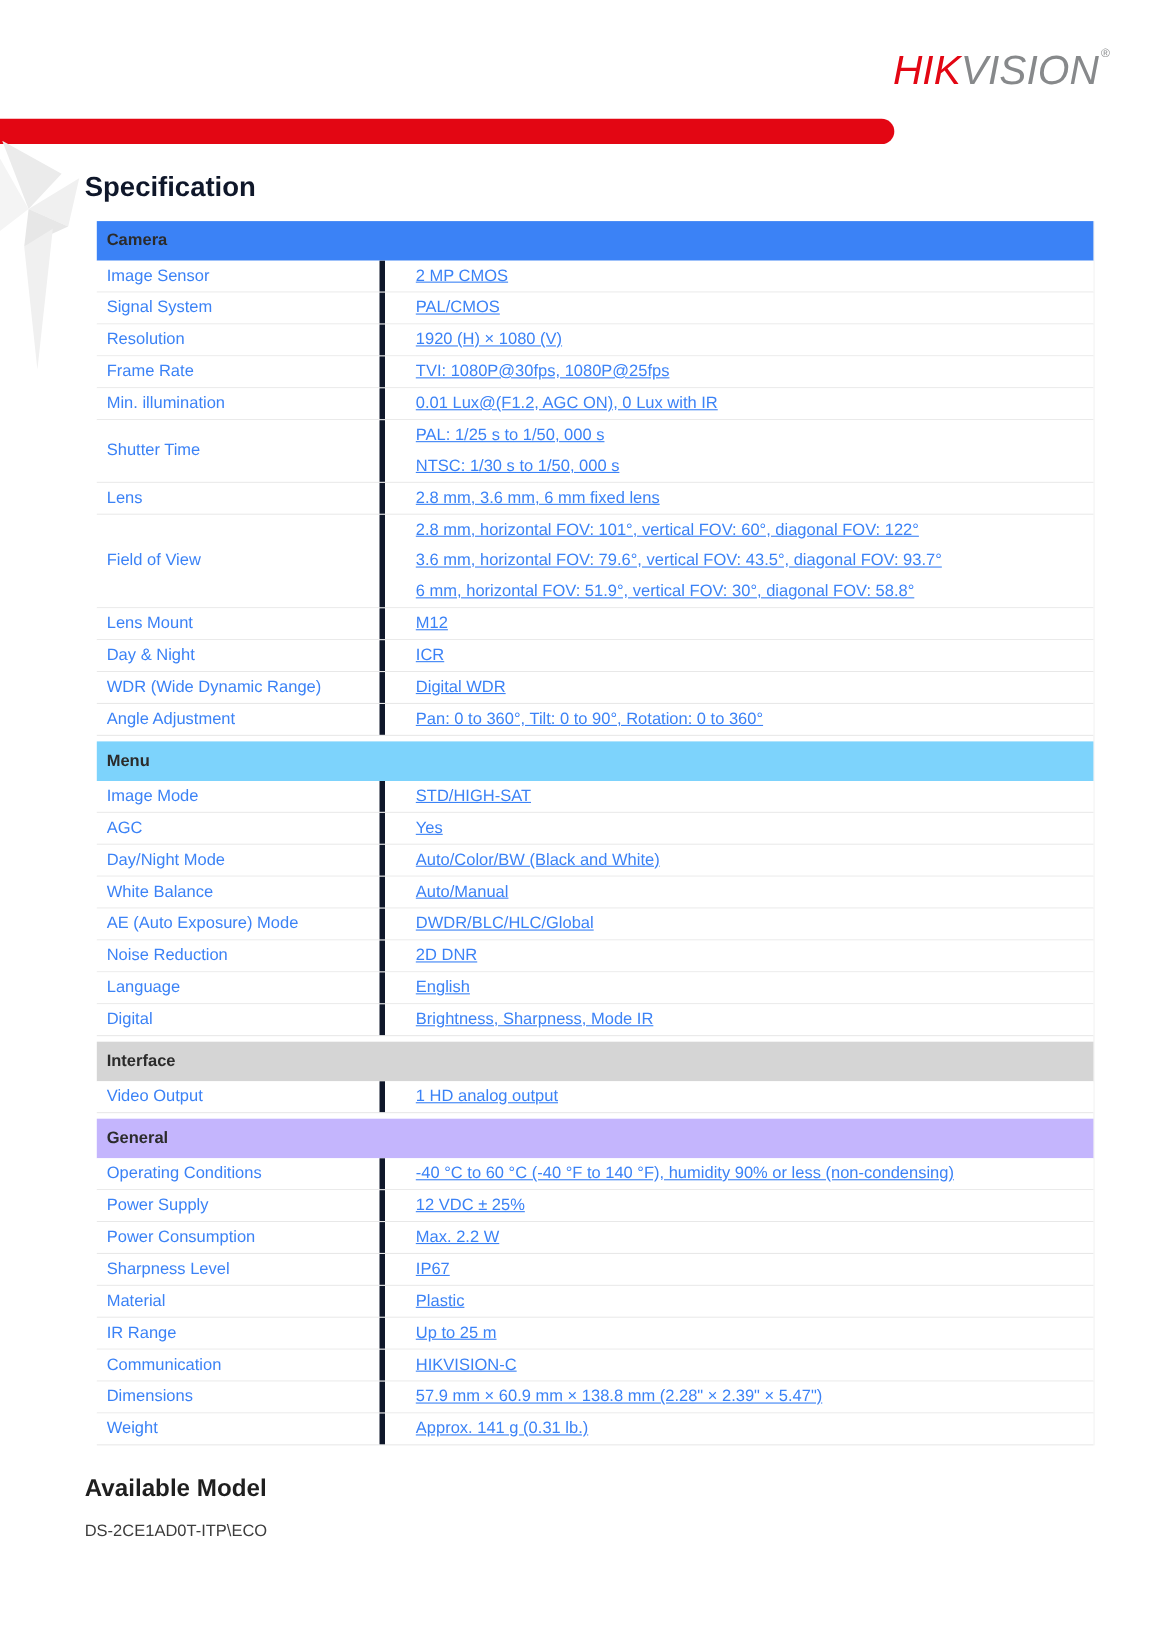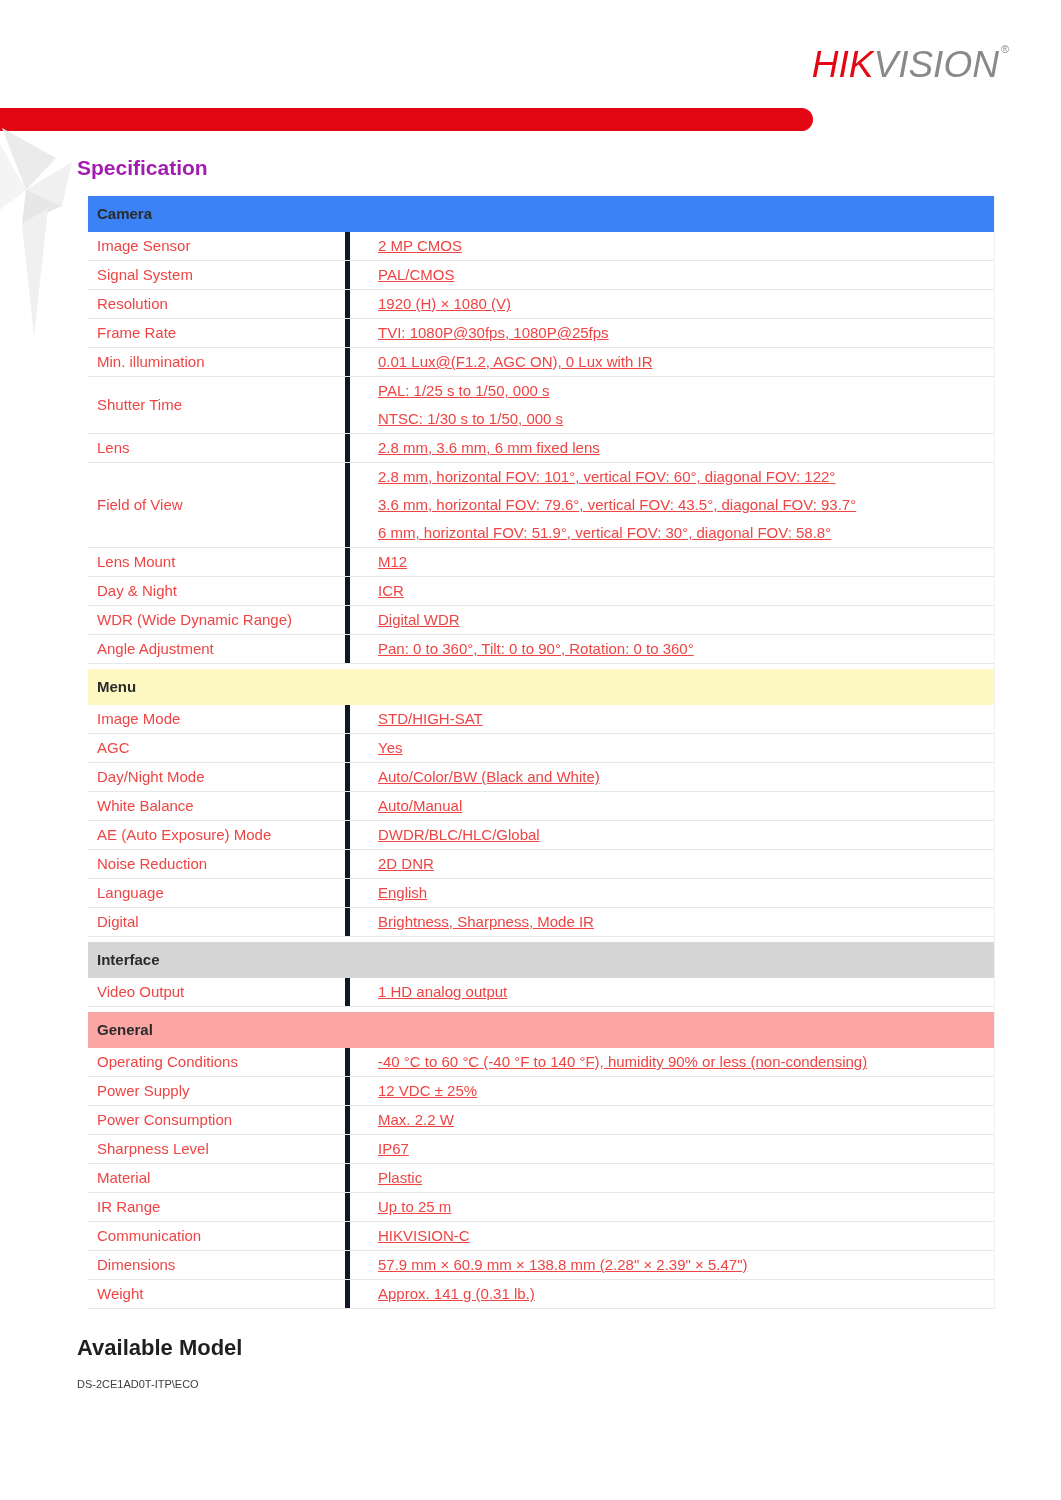--- a/index.html
+++ b/index.html
@@ -50,23 +50,23 @@
     position: absolute;
     top: 128px;
     left: 0;
   }
 
   
   .content { position: absolute; top: 156px; left: 0; width: 1061px; }
 
   .spec-heading {
     margin-left: 77px;
-    font-size: 21px;
+    font-size: 25px;
     font-weight: bold;
-    color: #a21caf;
+    color: #0f172a;
   }
 
   .spec-table {
     margin: 16px 0 0 88px;
     width: 907px;
     border-right: 1px solid #f0f0f0;
   }
   .section-header {
     background: #d5d5d5;
     height: 36px;
@@ -77,21 +77,21 @@
     color: #2b2b2b;
   }
   .section-header + .section-header,
   .spec-row + .section-header { margin-top: 5px; }
   .spec-row {
     display: flex;
     align-items: center;
     border-bottom: 1px solid #e8e8e8;
     background: #ffffff;
   }
-  .spec-row .cell { font-size: 15px; color: #ef4444; }
+  .spec-row .cell { font-size: 15px; color: #3b82f6; }
   .spec-row .label {
     width: 257px;
     flex: 0 0 257px;
     padding: 0 6px 0 9px;
     line-height: 28px;
     align-self: center;
   }
   .spec-row .value {
     flex: 1;
     border-left: 5px solid #0f172a;
@@ -105,21 +105,21 @@
   .value-line { line-height: 28px; }
 
   .model-heading {
     margin: 26px 0 0 77px;
     font-size: 22px;
     font-weight: bold;
     color: #1f1f1f;
   }
   .model-number {
     margin: 17px 0 0 77px;
-    font-size: 11px;
+    font-size: 15px;
     color: #3d3d3d;
   }
 </style>
 </head>
 <body>
 
 <div class="page">
 
   <div class="logo">
     <span class="hik" style="color: rgb(227, 6, 19);">HIK</span><span class="vision" style="color: rgb(135, 137, 139);">VISION</span><span class="reg">®</span>
@@ -208,21 +208,21 @@
           <div class="cell value">
             <div class="value-line">Digital WDR</div>
           </div>
         </div>
         <div class="spec-row">
           <div class="cell label">Angle Adjustment</div>
           <div class="cell value">
             <div class="value-line">Pan: 0 to 360°, Tilt: 0 to 90°, Rotation: 0 to 360°</div>
           </div>
         </div>
-        <div class="section-header" style="background: #fef9c3;">Menu</div>
+        <div class="section-header" style="background: #7dd3fc;">Menu</div>
         <div class="spec-row">
           <div class="cell label">Image Mode</div>
           <div class="cell value">
             <div class="value-line">STD/HIGH-SAT</div>
           </div>
         </div>
         <div class="spec-row">
           <div class="cell label">AGC</div>
           <div class="cell value">
             <div class="value-line">Yes</div>
@@ -264,21 +264,21 @@
             <div class="value-line">Brightness, Sharpness, Mode IR</div>
           </div>
         </div>
         <div class="section-header" style="background: rgb(213, 213, 213);">Interface</div>
         <div class="spec-row">
           <div class="cell label">Video Output</div>
           <div class="cell value">
             <div class="value-line">1 HD analog output</div>
           </div>
         </div>
-        <div class="section-header" style="background: #fca5a5;">General</div>
+        <div class="section-header" style="background: #c4b5fd;">General</div>
         <div class="spec-row">
           <div class="cell label">Operating Conditions</div>
           <div class="cell value">
             <div class="value-line">-40 °C to 60 °C (-40 °F to 140 °F), humidity 90% or less (non-condensing)</div>
           </div>
         </div>
         <div class="spec-row">
           <div class="cell label">Power Supply</div>
           <div class="cell value">
             <div class="value-line">12 VDC ± 25%</div>

